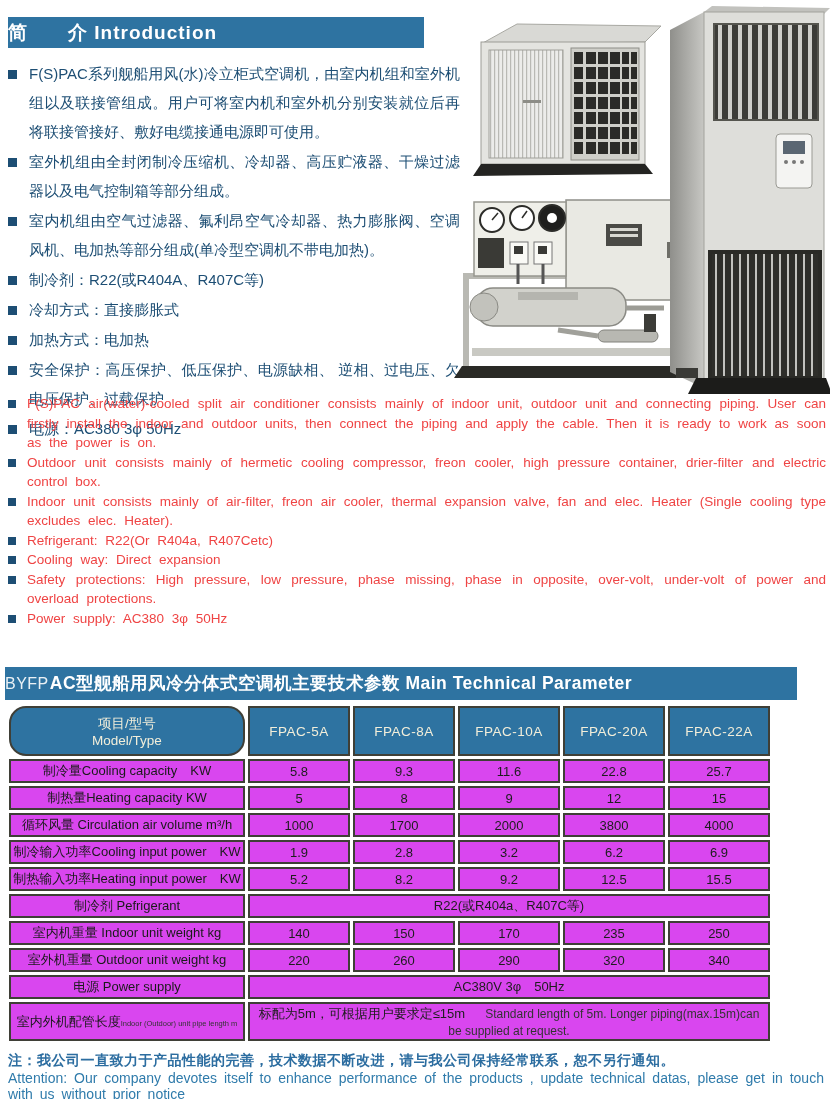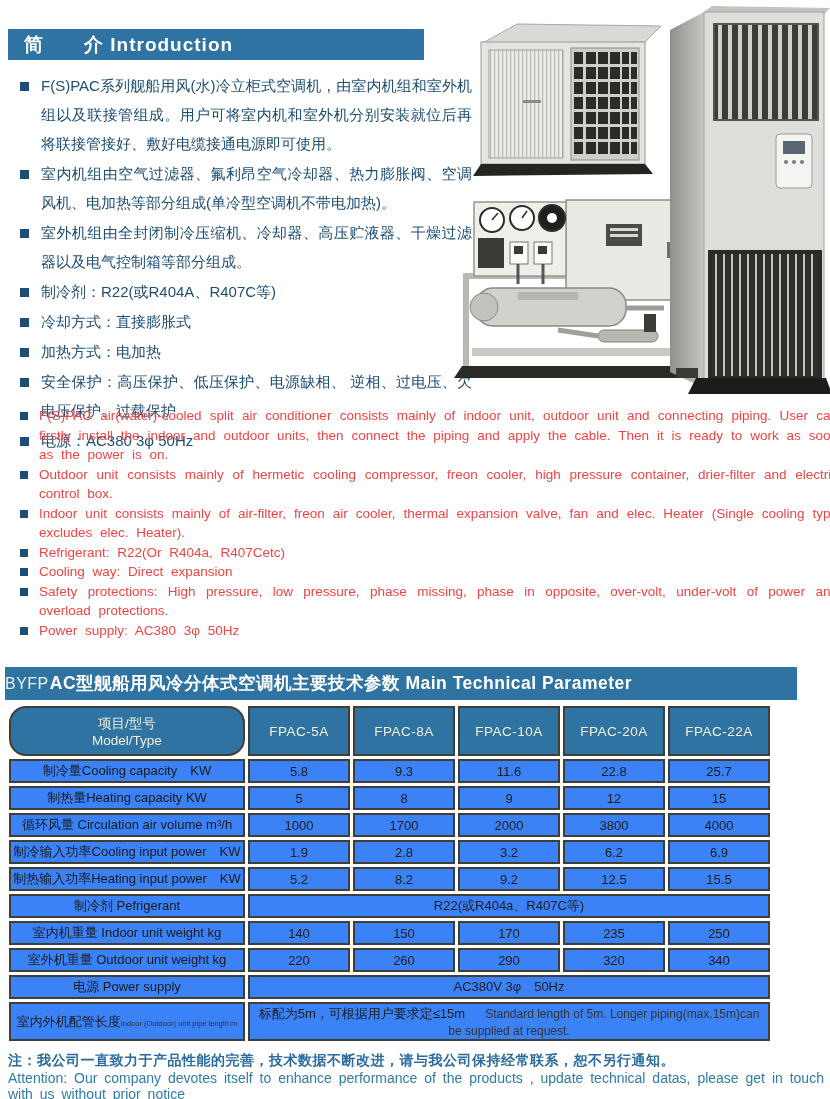--- a/index.html
+++ b/index.html
@@ -6,25 +6,25 @@
   body{
     width:830px;height:1099px;position:relative;background:#ffffff;
     font-family:"Liberation Sans", sans-serif;overflow:hidden;
   }
   .abs{position:absolute;}
 
   
   .intro-banner{
     left:8px;top:17px;width:416px;height:31px;background:#2e73a1;
     color:#ffffff;font-size:19px;font-weight:bold;line-height:31px;
-    padding-left:16px;box-sizing:border-box;letter-spacing:1px;margin-top:12px;
-  }
-
-  
-  ul.blist{list-style:none;margin:12px;padding:0;}
+    padding-left:0;box-sizing:border-box;letter-spacing:1px;
+  }
+
+  
+  ul.blist{list-style:none;margin:0;padding:0;}
   ul.blist li{position:relative;}
   ul.blist li .sq{position:absolute;left:0;background:#1d4e74;}
   .cn-list{left:8px;top:59px;width:452px;color:#1d4e74;font-size:15px;line-height:29px;}
   .cn-list li{padding-left:21px;margin-bottom:1px;text-align:justify;}
   .cn-list li .sq{top:11px;width:9px;height:9px;}
   .en-list{left:8px;top:394px;width:818px;color:#ef4444;font-size:13.5px;line-height:19.5px;word-spacing:4px;}
   .en-list li{padding-left:19px;text-align:justify;}
   .en-list li .sq{top:6px;width:8px;height:8px;background:#24557c;}
 
   
@@ -38,21 +38,21 @@
     color:#ffffff;line-height:33px;font-size:17.5px;font-weight:bold;
     box-sizing:border-box;letter-spacing:0.5px;
   }
   .tech-banner .prefix{font-weight:normal;opacity:0.9;font-size:16px;margin-right:1px;}
 
   
   table.tech{
     position:absolute;left:6px;top:703px;border-collapse:separate;border-spacing:3px;
   }
   table.tech th, table.tech td{
-    border:2px solid #3f3f37;background:#3b82f6;box-sizing:border-box;
+    border:2px solid #3f3f37;background:#d946ef;box-sizing:border-box;
     text-align:center;vertical-align:middle;
   }
   table.tech th{
     background:#2e73a1;color:#f2eeda;font-weight:normal;height:50px;font-size:13.5px;
   }
   table.tech th.col0{width:236px;border-radius:17px;}
   table.tech th.colm{width:102px;letter-spacing:0.5px;}
   table.tech td{height:22px;font-size:13px;color:#1d1d1d;}
   table.tech td.label{font-size:13px;color:#1a1a1a;padding:1px 2px;}
   table.tech td.value{font-size:13px;}
@@ -67,22 +67,22 @@
   
   .cutoff{left:110px;top:1094px;width:300px;height:4px;}
 </style>
 </head>
 <body>
 
 <div class="abs intro-banner">简　　介 Introduction</div>
 
 <ul class="abs blist cn-list" id="cn-list">
     <li><span class="sq"></span><span>F(S)PAC系列舰船用风(水)冷立柜式空调机，由室内机组和室外机组以及联接管组成。用户可将室内机和室外机分别安装就位后再将联接管接好、敷好电缆接通电源即可使用。</span></li>
+    <li><span class="sq"></span><span>室外机组由全封闭制冷压缩机、冷却器、高压贮液器、干燥过滤器以及电气控制箱等部分组成。</span></li>
     <li><span class="sq"></span><span>室内机组由空气过滤器、氟利昂空气冷却器、热力膨胀阀、空调风机、电加热等部分组成(单冷型空调机不带电加热)。</span></li>
-    <li><span class="sq"></span><span>室外机组由全封闭制冷压缩机、冷却器、高压贮液器、干燥过滤器以及电气控制箱等部分组成。</span></li>
     <li><span class="sq"></span><span>制冷剂：R22(或R404A、R407C等)</span></li>
     <li><span class="sq"></span><span>冷却方式：直接膨胀式</span></li>
     <li><span class="sq"></span><span>加热方式：电加热</span></li>
     <li><span class="sq"></span><span>安全保护：高压保护、低压保护、电源缺相、 逆相、过电压、欠电压保护、过载保护</span></li>
     <li><span class="sq"></span><span>电源：AC380 3φ  50Hz</span></li>
   </ul>
 
 <svg class="abs img-outdoor" width="198" height="186" viewBox="0 0 198 186">
   <defs>
     <pattern id="louv" width="4" height="6" patternUnits="userSpaceOnUse">

